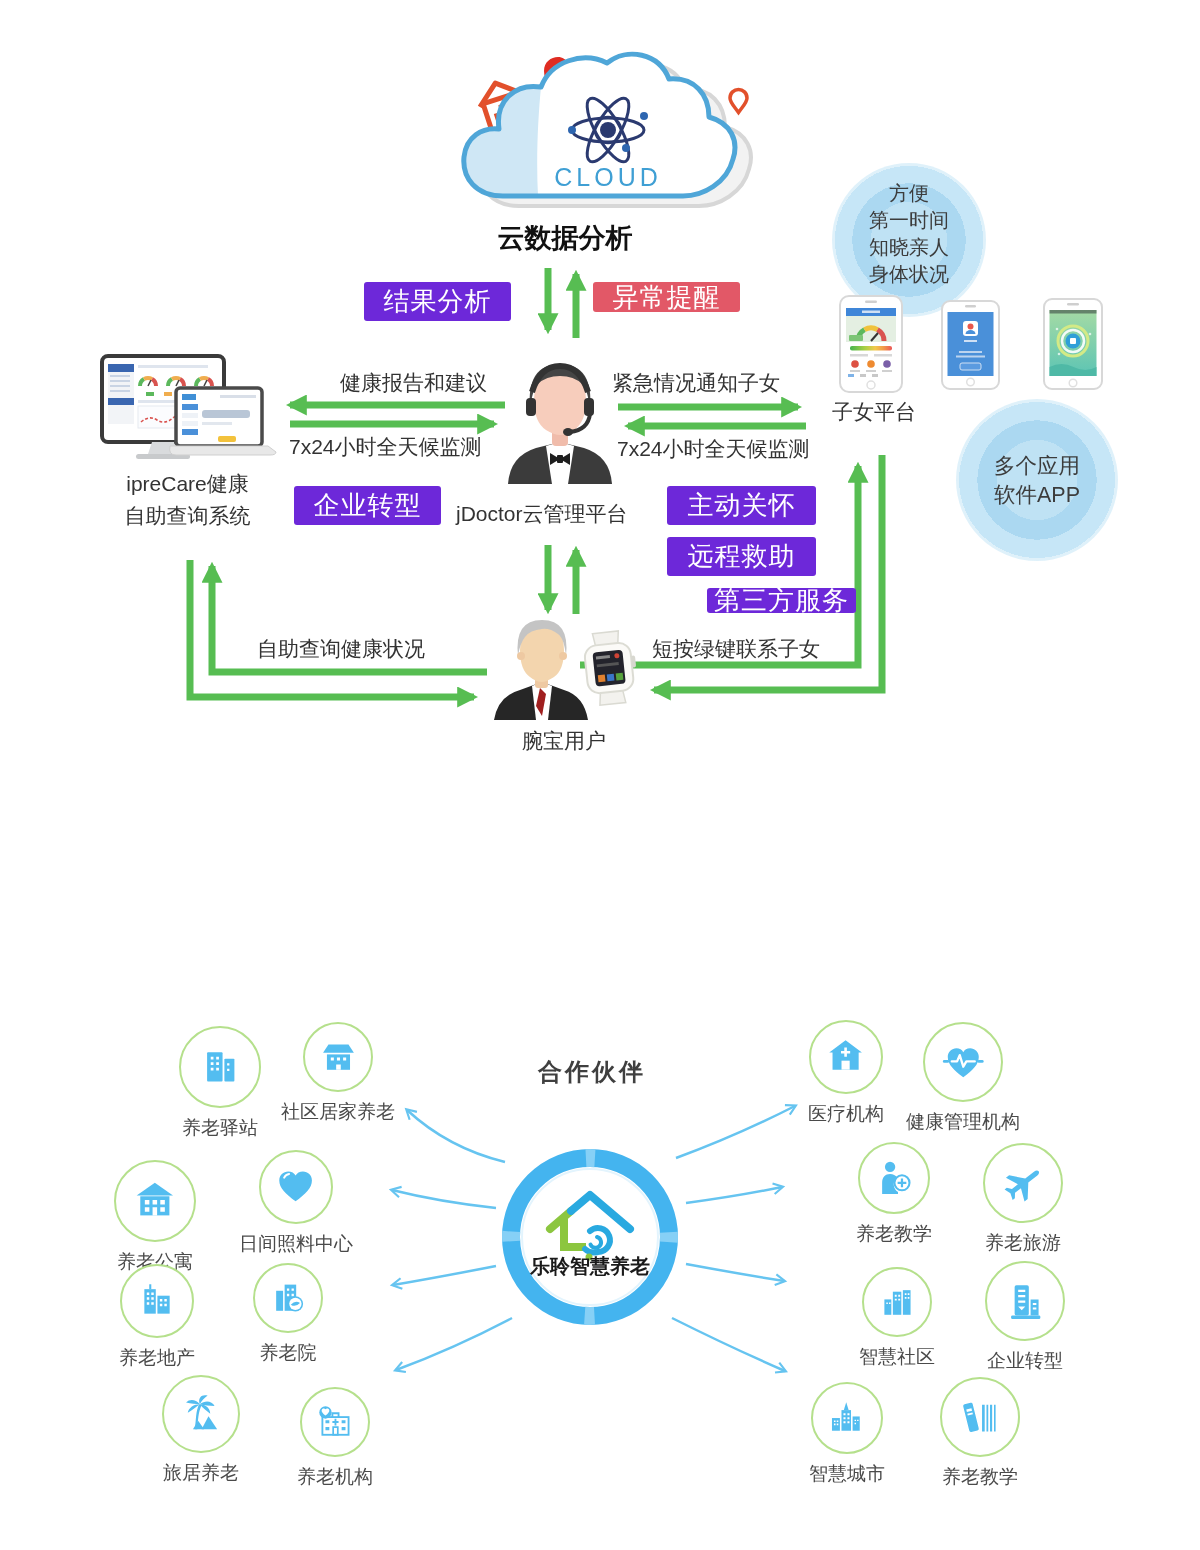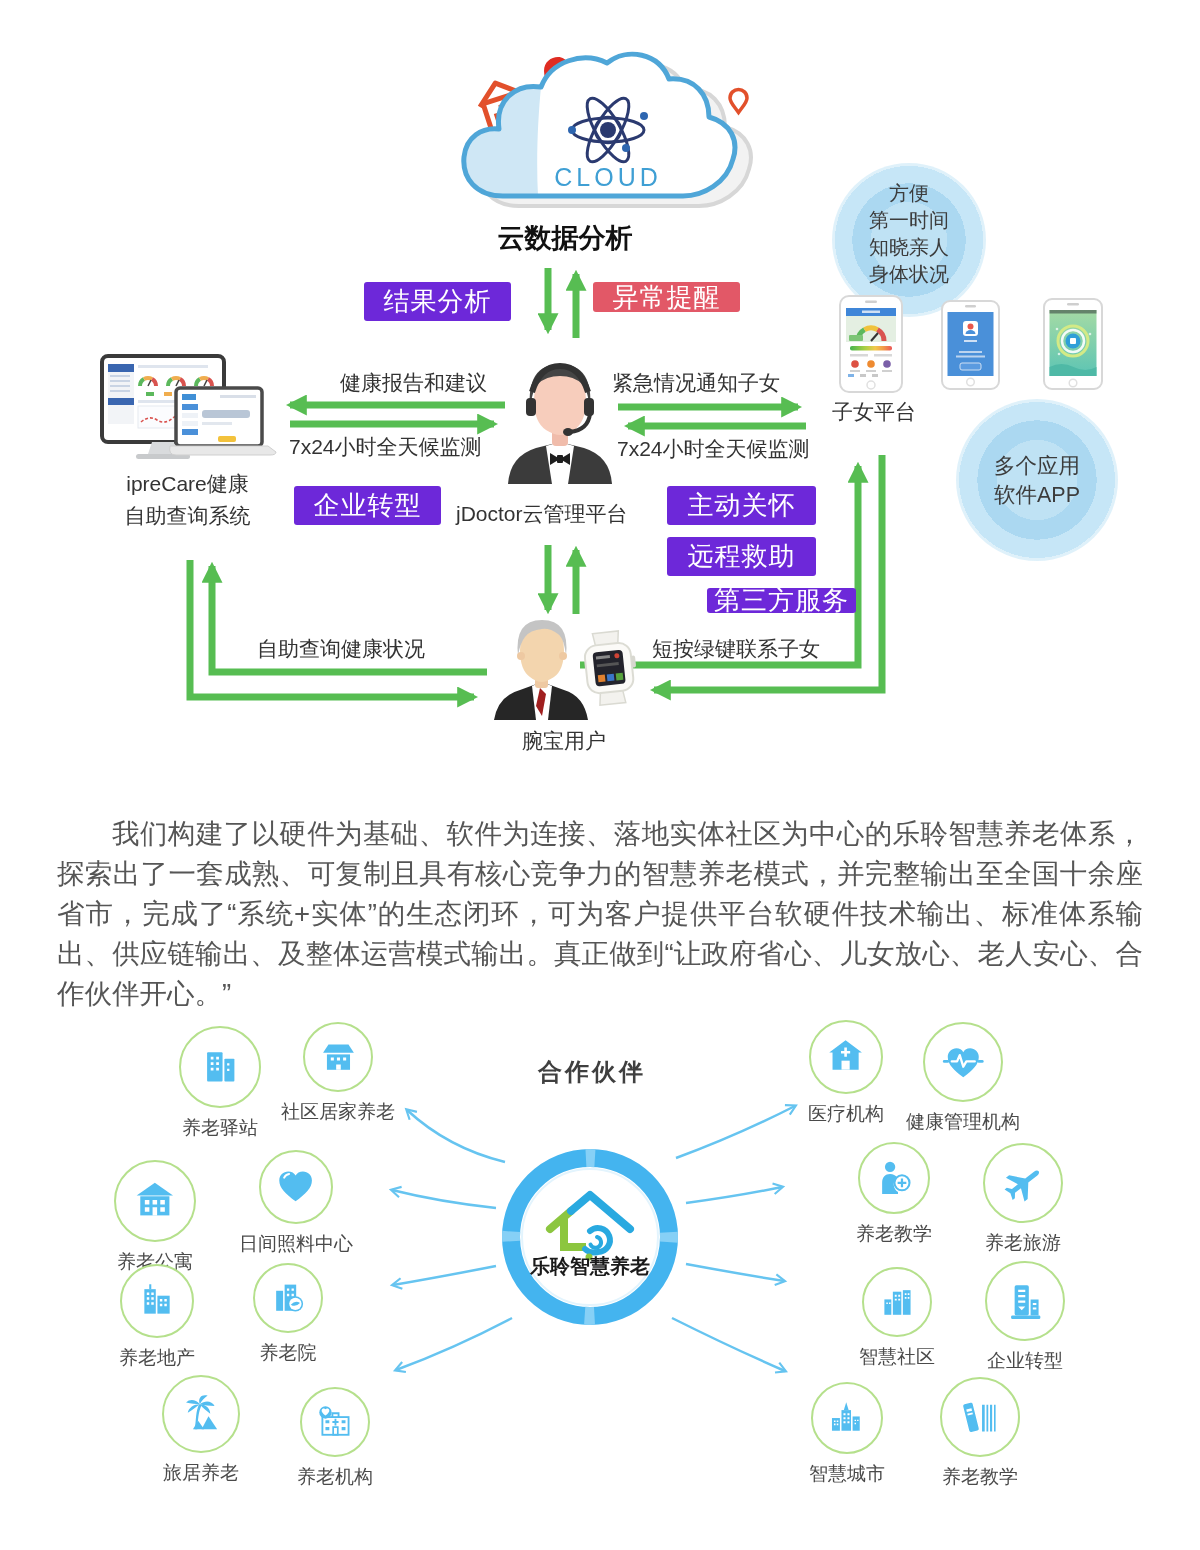--- a/index.html
+++ b/index.html
@@ -436,21 +436,20 @@
           <rect x="26" y="42" width="7" height="7" fill="#3a76c8"></rect>
           <rect x="35" y="42" width="7" height="7" fill="#57a33c"></rect>
         <rect x="52" y="26" width="4" height="12" rx="2" fill="#d8d8d0"></rect>
       </g>
     </svg>
     <div class="lbl center-text" style="left:506px;top:727px;width:116px">腕宝用户</div>
     <div class="lbl" style="left:257px;top:635px">自助查询健康状况</div>
     <div class="lbl" style="left:652px;top:635px">短按绿键联系子女</div>
   </div>
 
-  <p class="para">我们构建了以硬件为基础、软件为连接、落地实体社区为中心的乐聆智慧养老体系，探索出了一套成熟、可复制且具有核心竞争力的智慧养老模式，并完整输出至全国十余座省市，完成了“系统+实体”的生态闭环，可为客户提供平台软硬件技术输出、标准体系输出、供应链输出、及整体运营模式输出。真正做到“让政府省心、儿女放心、老人安心、合作伙伴开心。”</p>
 
   <div>
     <div class="partners-title">合作伙伴</div>
 
     <div class="center-logo">
       <svg width="184" height="184" viewBox="0 0 184 184">
         <circle cx="92" cy="92" r="79" fill="#fff" stroke="#44b4ef" stroke-width="18"></circle>
         <circle cx="92" cy="92" r="79" fill="none" stroke="#86d0f6" stroke-width="18" stroke-dasharray="10 114.1" stroke-dashoffset="5" transform="rotate(-90 92 92)"></circle>
         <circle cx="92" cy="92" r="68" fill="none" stroke="#e3f4fd" stroke-width="2"></circle>
         <g>

